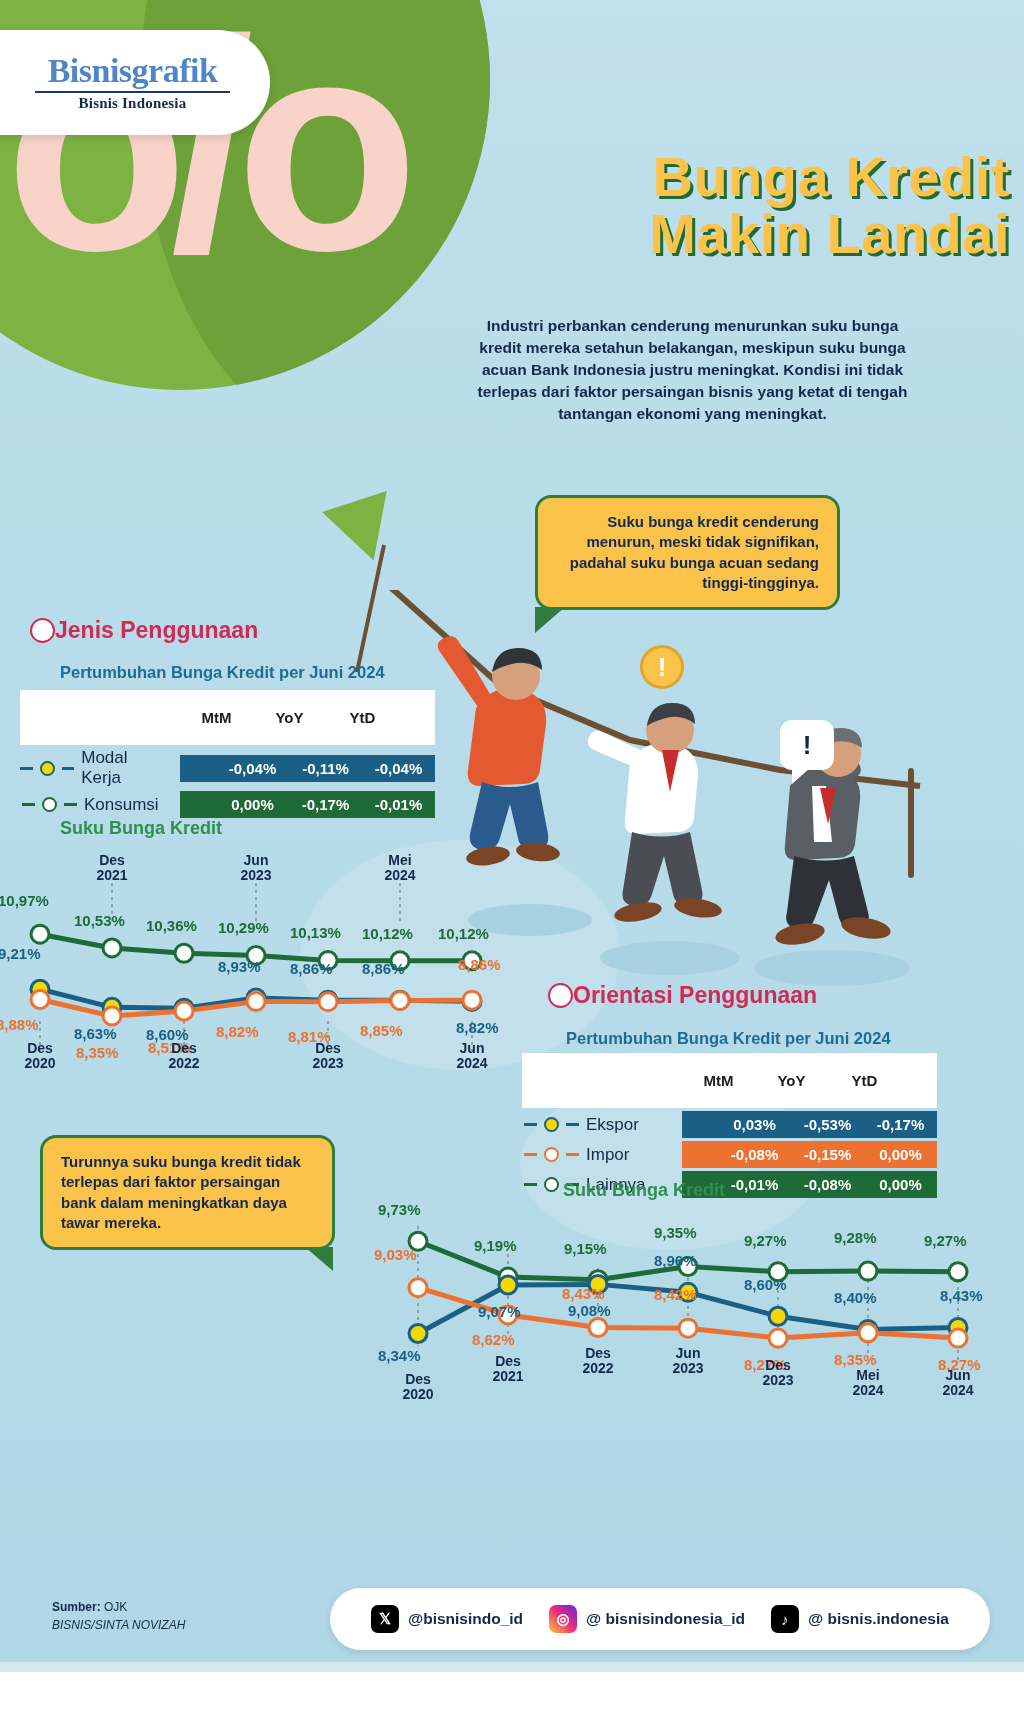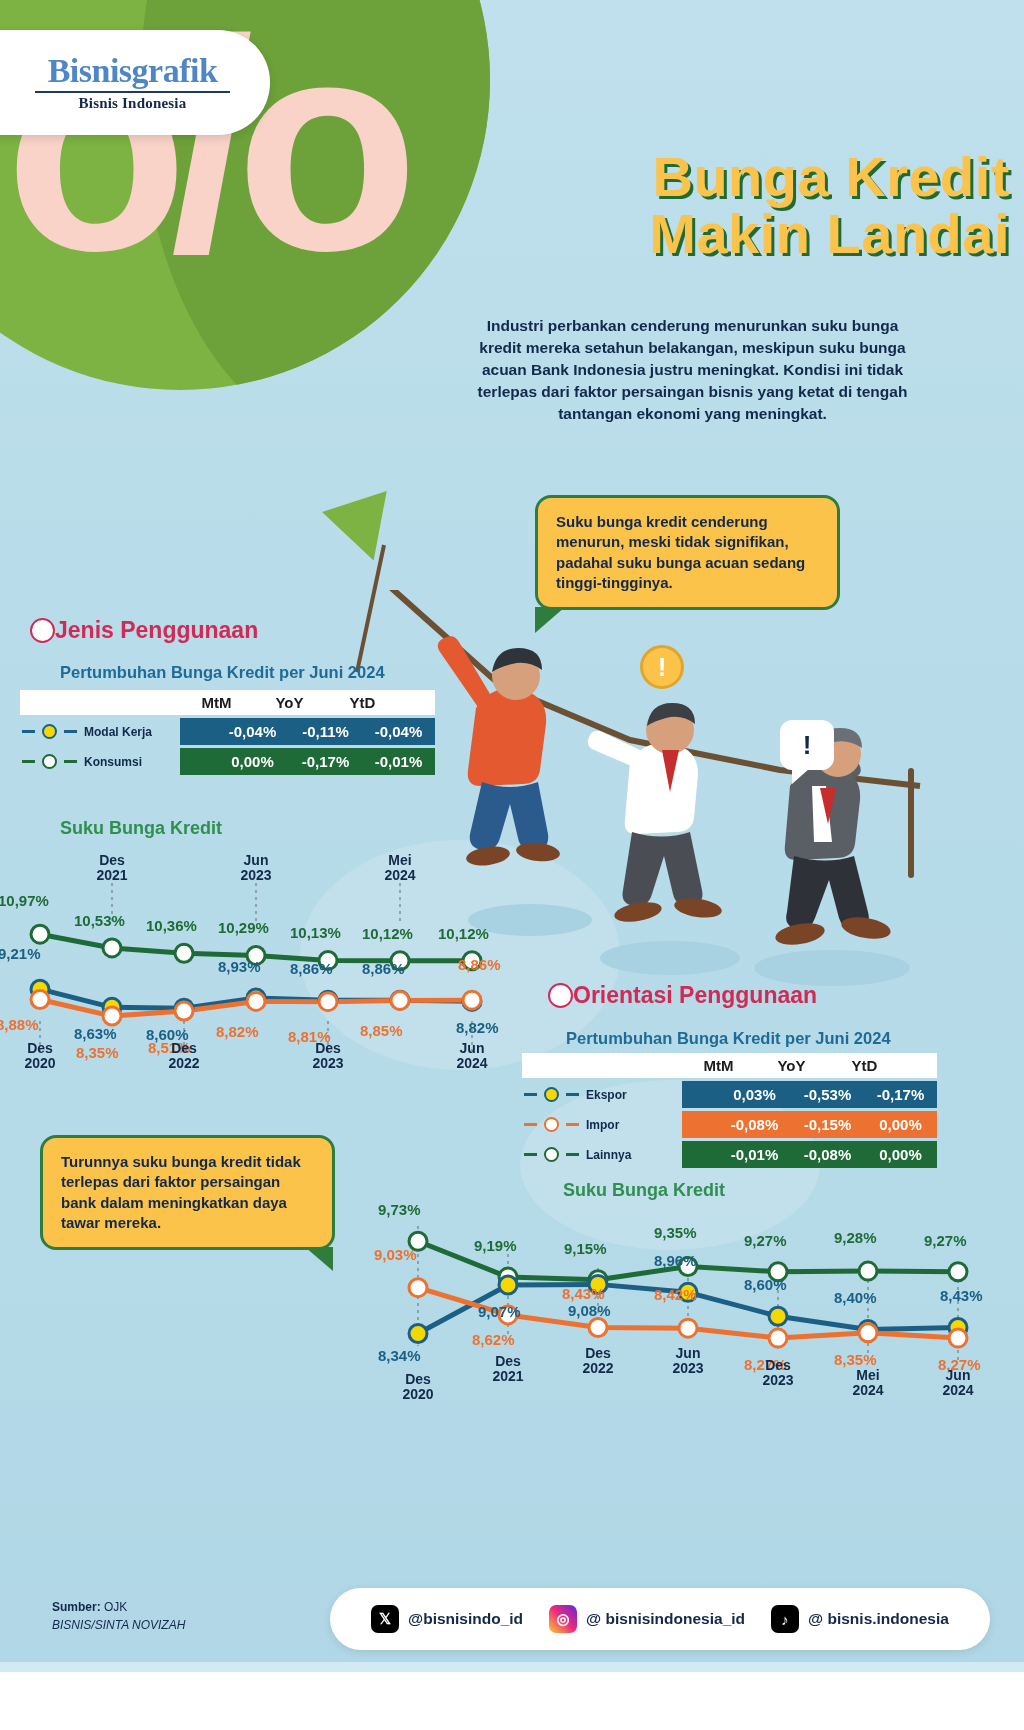--- a/index.html
+++ b/index.html
@@ -92,21 +92,21 @@
   }
 
   
   .bubble {
     position: absolute;
     background: #fbc34a;
     border: 3px solid #2f7d3e;
     border-radius: 16px;
     padding: 14px 18px;
     font-size: 15px; font-weight: 700; color: #13294b;
-    line-height: 1.35; text-align: left;
+    line-height: 1.35; text-align: right;
   }
   .bubble.b1 { left: 535px; top: 495px; width: 305px; }
   .bubble.b1::after {
     content:''; position:absolute; left: -3px; bottom: -26px;
     width: 0; height: 0;
     border-top: 26px solid #2f7d3e; border-right: 30px solid transparent;
   }
   .bubble.b2 { left: 40px; top: 1135px; width: 295px; text-align: left; }
   .bubble.b2::after {
     content:''; position:absolute; right: -1px; bottom: -24px;
@@ -152,30 +152,30 @@
   .sect-title { font-size: 23px; font-weight: 700; color: #d12a54; }
   .sub-title { position: absolute; font-size: 16.5px; font-weight: 700; color: #1f6b96; }
   .chart-cap { position: absolute; font-size: 18px; font-weight: 700; color: #2f8f4e; }
 
   
   .gtable { position: absolute; }
   .gt-head { display: flex; background: #ffffff; }
   .gt-head .lbl { width: 160px; }
   .gt-head .cell {
     width: 73px; text-align: center; font-size: 15px; font-weight: 700;
-    color: #1d1d1d; padding: 4px 0;
+    color: #1d1d1d; padding: 19px 0;
   }
   .gt-row { display: flex; align-items: center; margin-top: 3px; }
   .gt-row .legend {
     width: 160px; display: flex; align-items: center; gap: 7px;
     justify-content: flex-end; padding-right: 10px;
   }
   .leg-line { width: 13px; height: 3px; }
   .leg-dot { width: 15px; height: 15px; border-radius: 50%; border: 2.5px solid; }
-  .leg-name { font-size: 12px; font-weight: 700; color: #13294b; min-width: 86px; }
+  .leg-name { font-size: 17px; font-weight: 400; color: #13294b; min-width: 86px; }
   .gt-row .vals { display: flex; padding-left: 36px; }
   .gt-row .vals .cell {
     width: 73px; text-align: center; font-size: 15px; font-weight: 700;
     color: #fff; padding: 5px 0;
   }
   .row-blue .vals { background: #1b6084; }
   .row-orange .vals { background: #ed7130; }
   .row-green .vals { background: #1f6b37; }
 
   

